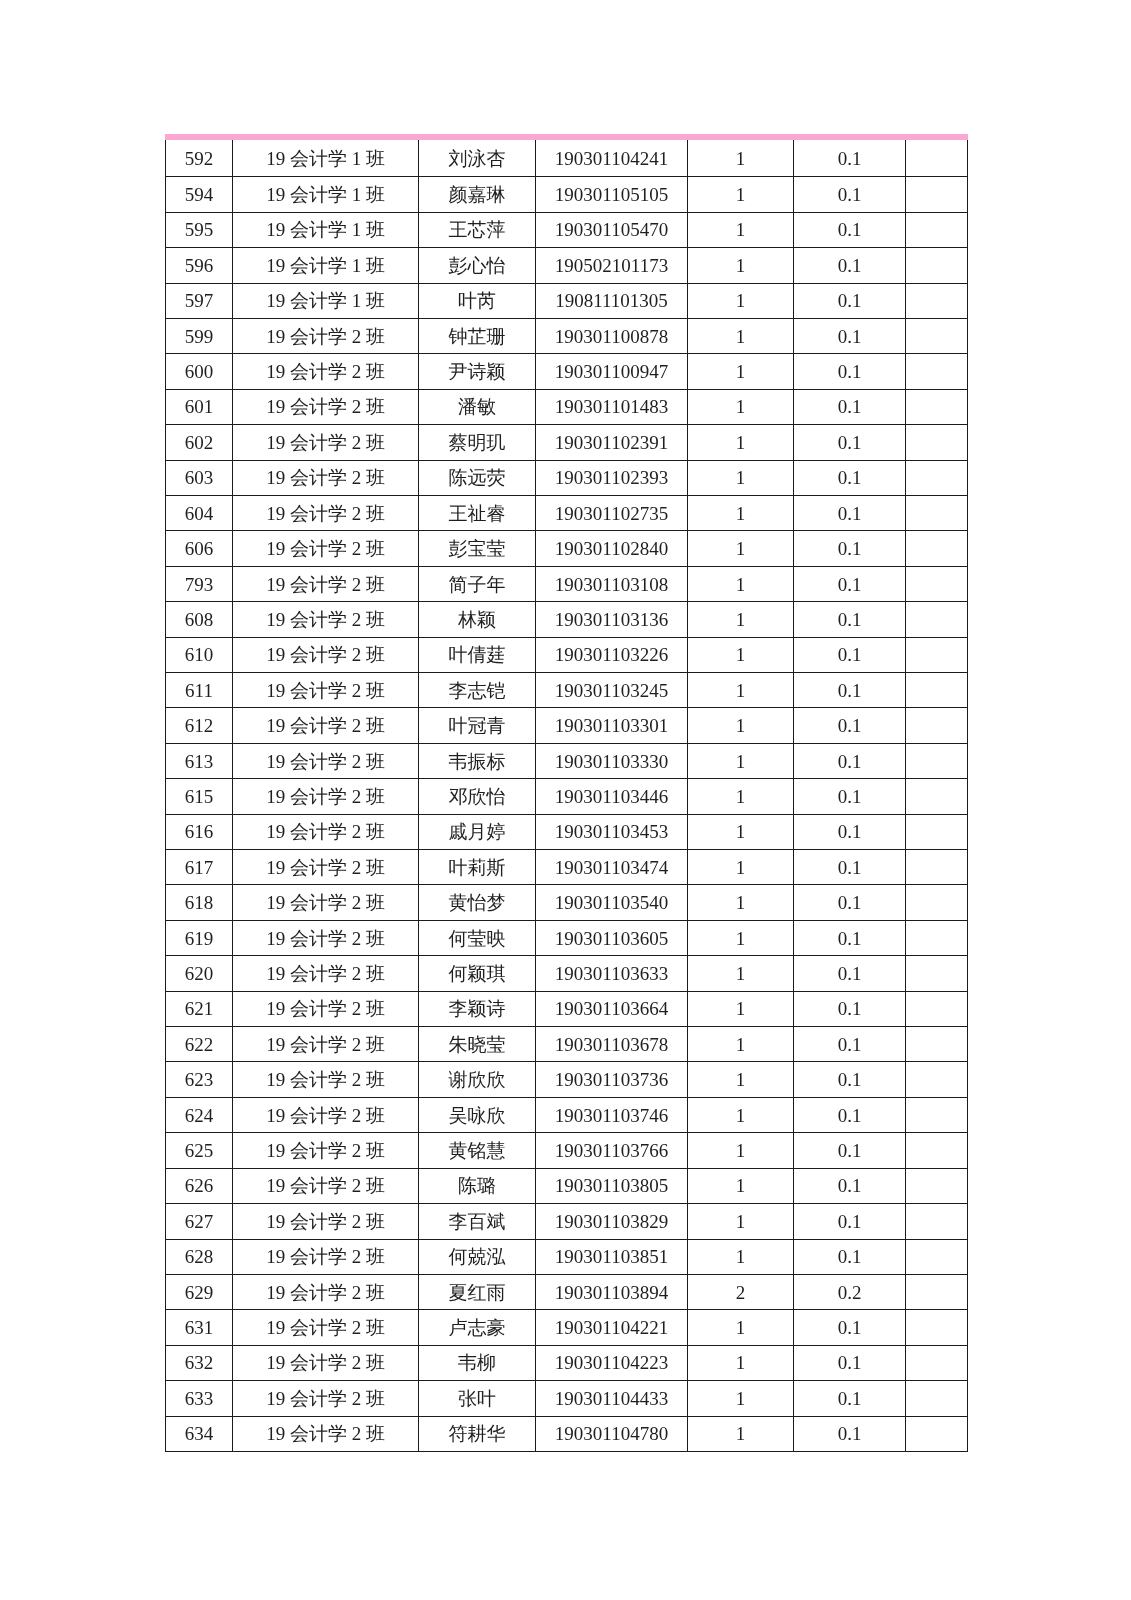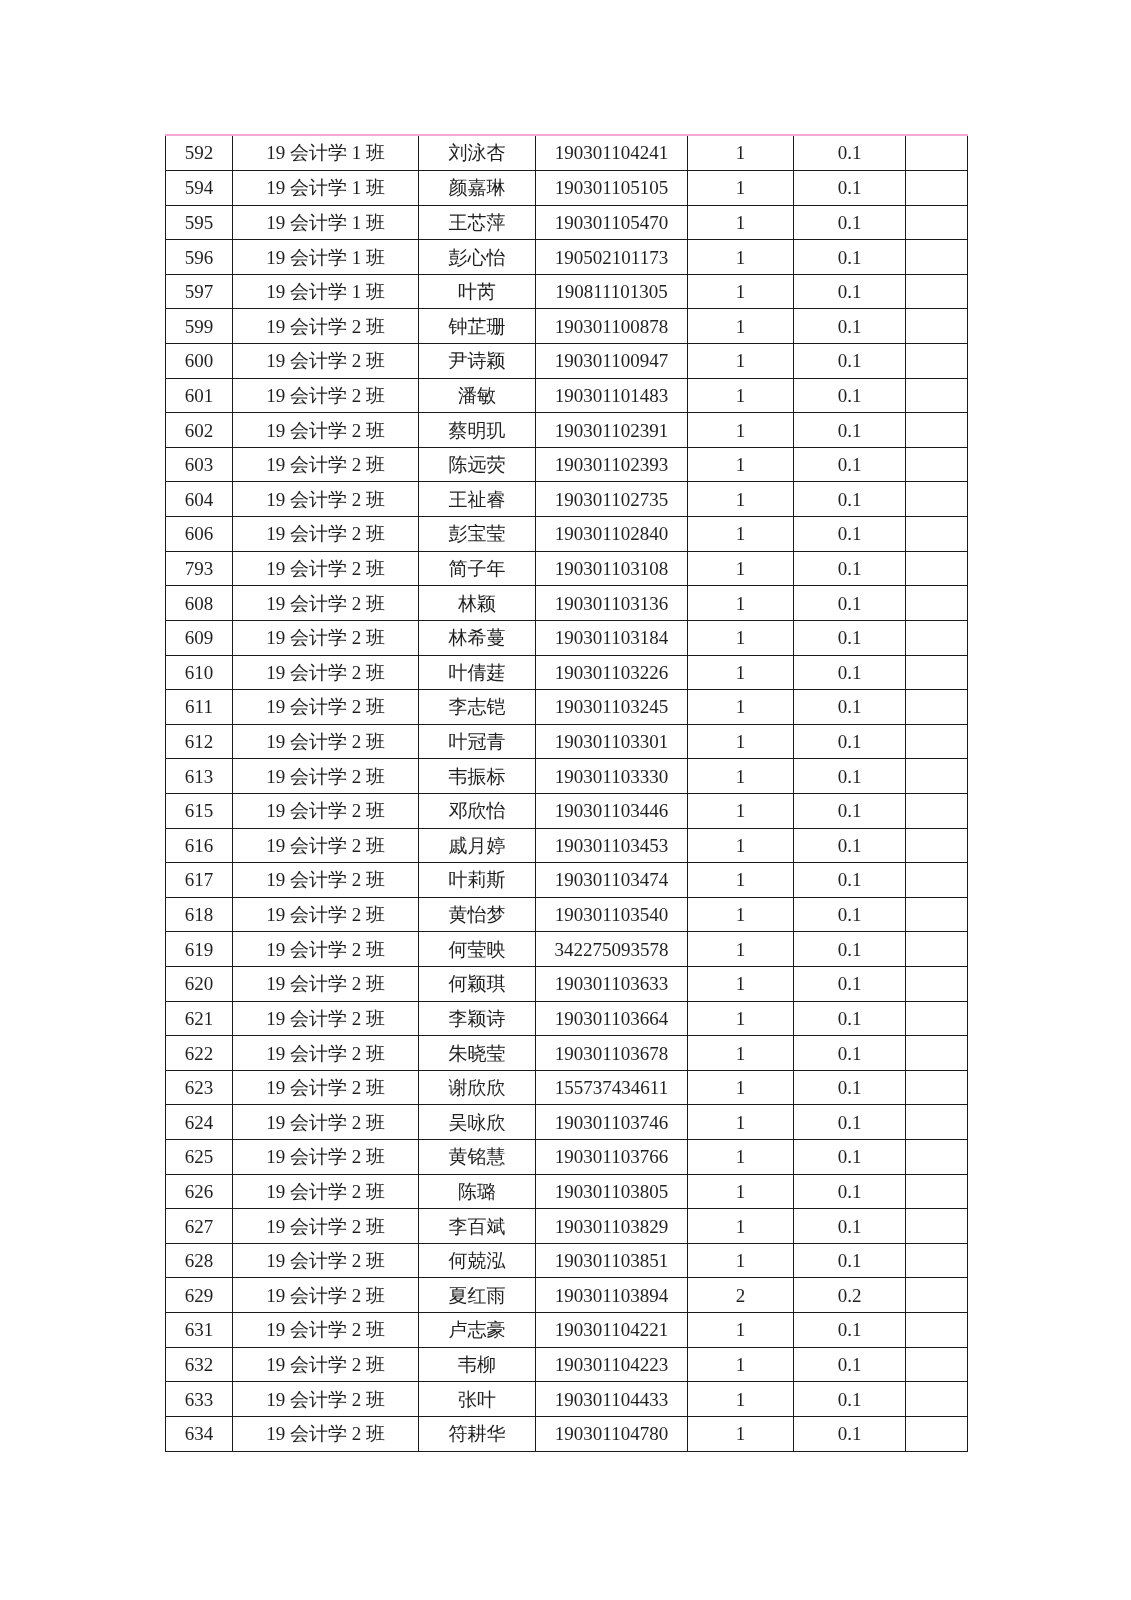--- a/index.html
+++ b/index.html
@@ -24,21 +24,21 @@
   .roster-table-wrap {
     position: absolute;
     left: 165px;
     top: 134px;
   }
   table.roster {
     border-collapse: collapse;
     table-layout: fixed;
     width: 802px;
     height: 1318px;
-    border-top: 2px solid #f9a8d4;
+    border-top: 6px solid #f9a8d4;
   }
   table.roster td {
     border: 1px solid #1b1b1b;
     text-align: center;
     vertical-align: middle;
     font-size: 19px;
     line-height: 1;
     color: #1f1f1f;
     padding: 0;
     white-space: nowrap;
@@ -188,29 +188,20 @@
           <tr>
     <td>608</td>
     <td>19 会计学 2 班</td>
     <td>林颖</td>
     <td>190301103136</td>
     <td>1</td>
     <td>0.1</td>
     <td></td>
   </tr>
           <tr>
-    <td>609</td>
-    <td>19 会计学 2 班</td>
-    <td>林希蔓</td>
-    <td>190301103184</td>
-    <td>1</td>
-    <td>0.1</td>
-    <td></td>
-  </tr>
-          <tr>
     <td>610</td>
     <td>19 会计学 2 班</td>
     <td>叶倩莛</td>
     <td>190301103226</td>
     <td>1</td>
     <td>0.1</td>
     <td></td>
   </tr>
           <tr>
     <td>611</td>
@@ -272,21 +263,21 @@
     <td>黄怡梦</td>
     <td>190301103540</td>
     <td>1</td>
     <td>0.1</td>
     <td></td>
   </tr>
           <tr>
     <td>619</td>
     <td>19 会计学 2 班</td>
     <td>何莹映</td>
-    <td>342275093578</td>
+    <td>190301103605</td>
     <td>1</td>
     <td>0.1</td>
     <td></td>
   </tr>
           <tr>
     <td>620</td>
     <td>19 会计学 2 班</td>
     <td>何颖琪</td>
     <td>190301103633</td>
     <td>1</td>
@@ -308,21 +299,21 @@
     <td>朱晓莹</td>
     <td>190301103678</td>
     <td>1</td>
     <td>0.1</td>
     <td></td>
   </tr>
           <tr>
     <td>623</td>
     <td>19 会计学 2 班</td>
     <td>谢欣欣</td>
-    <td>155737434611</td>
+    <td>190301103736</td>
     <td>1</td>
     <td>0.1</td>
     <td></td>
   </tr>
           <tr>
     <td>624</td>
     <td>19 会计学 2 班</td>
     <td>吴咏欣</td>
     <td>190301103746</td>
     <td>1</td>

